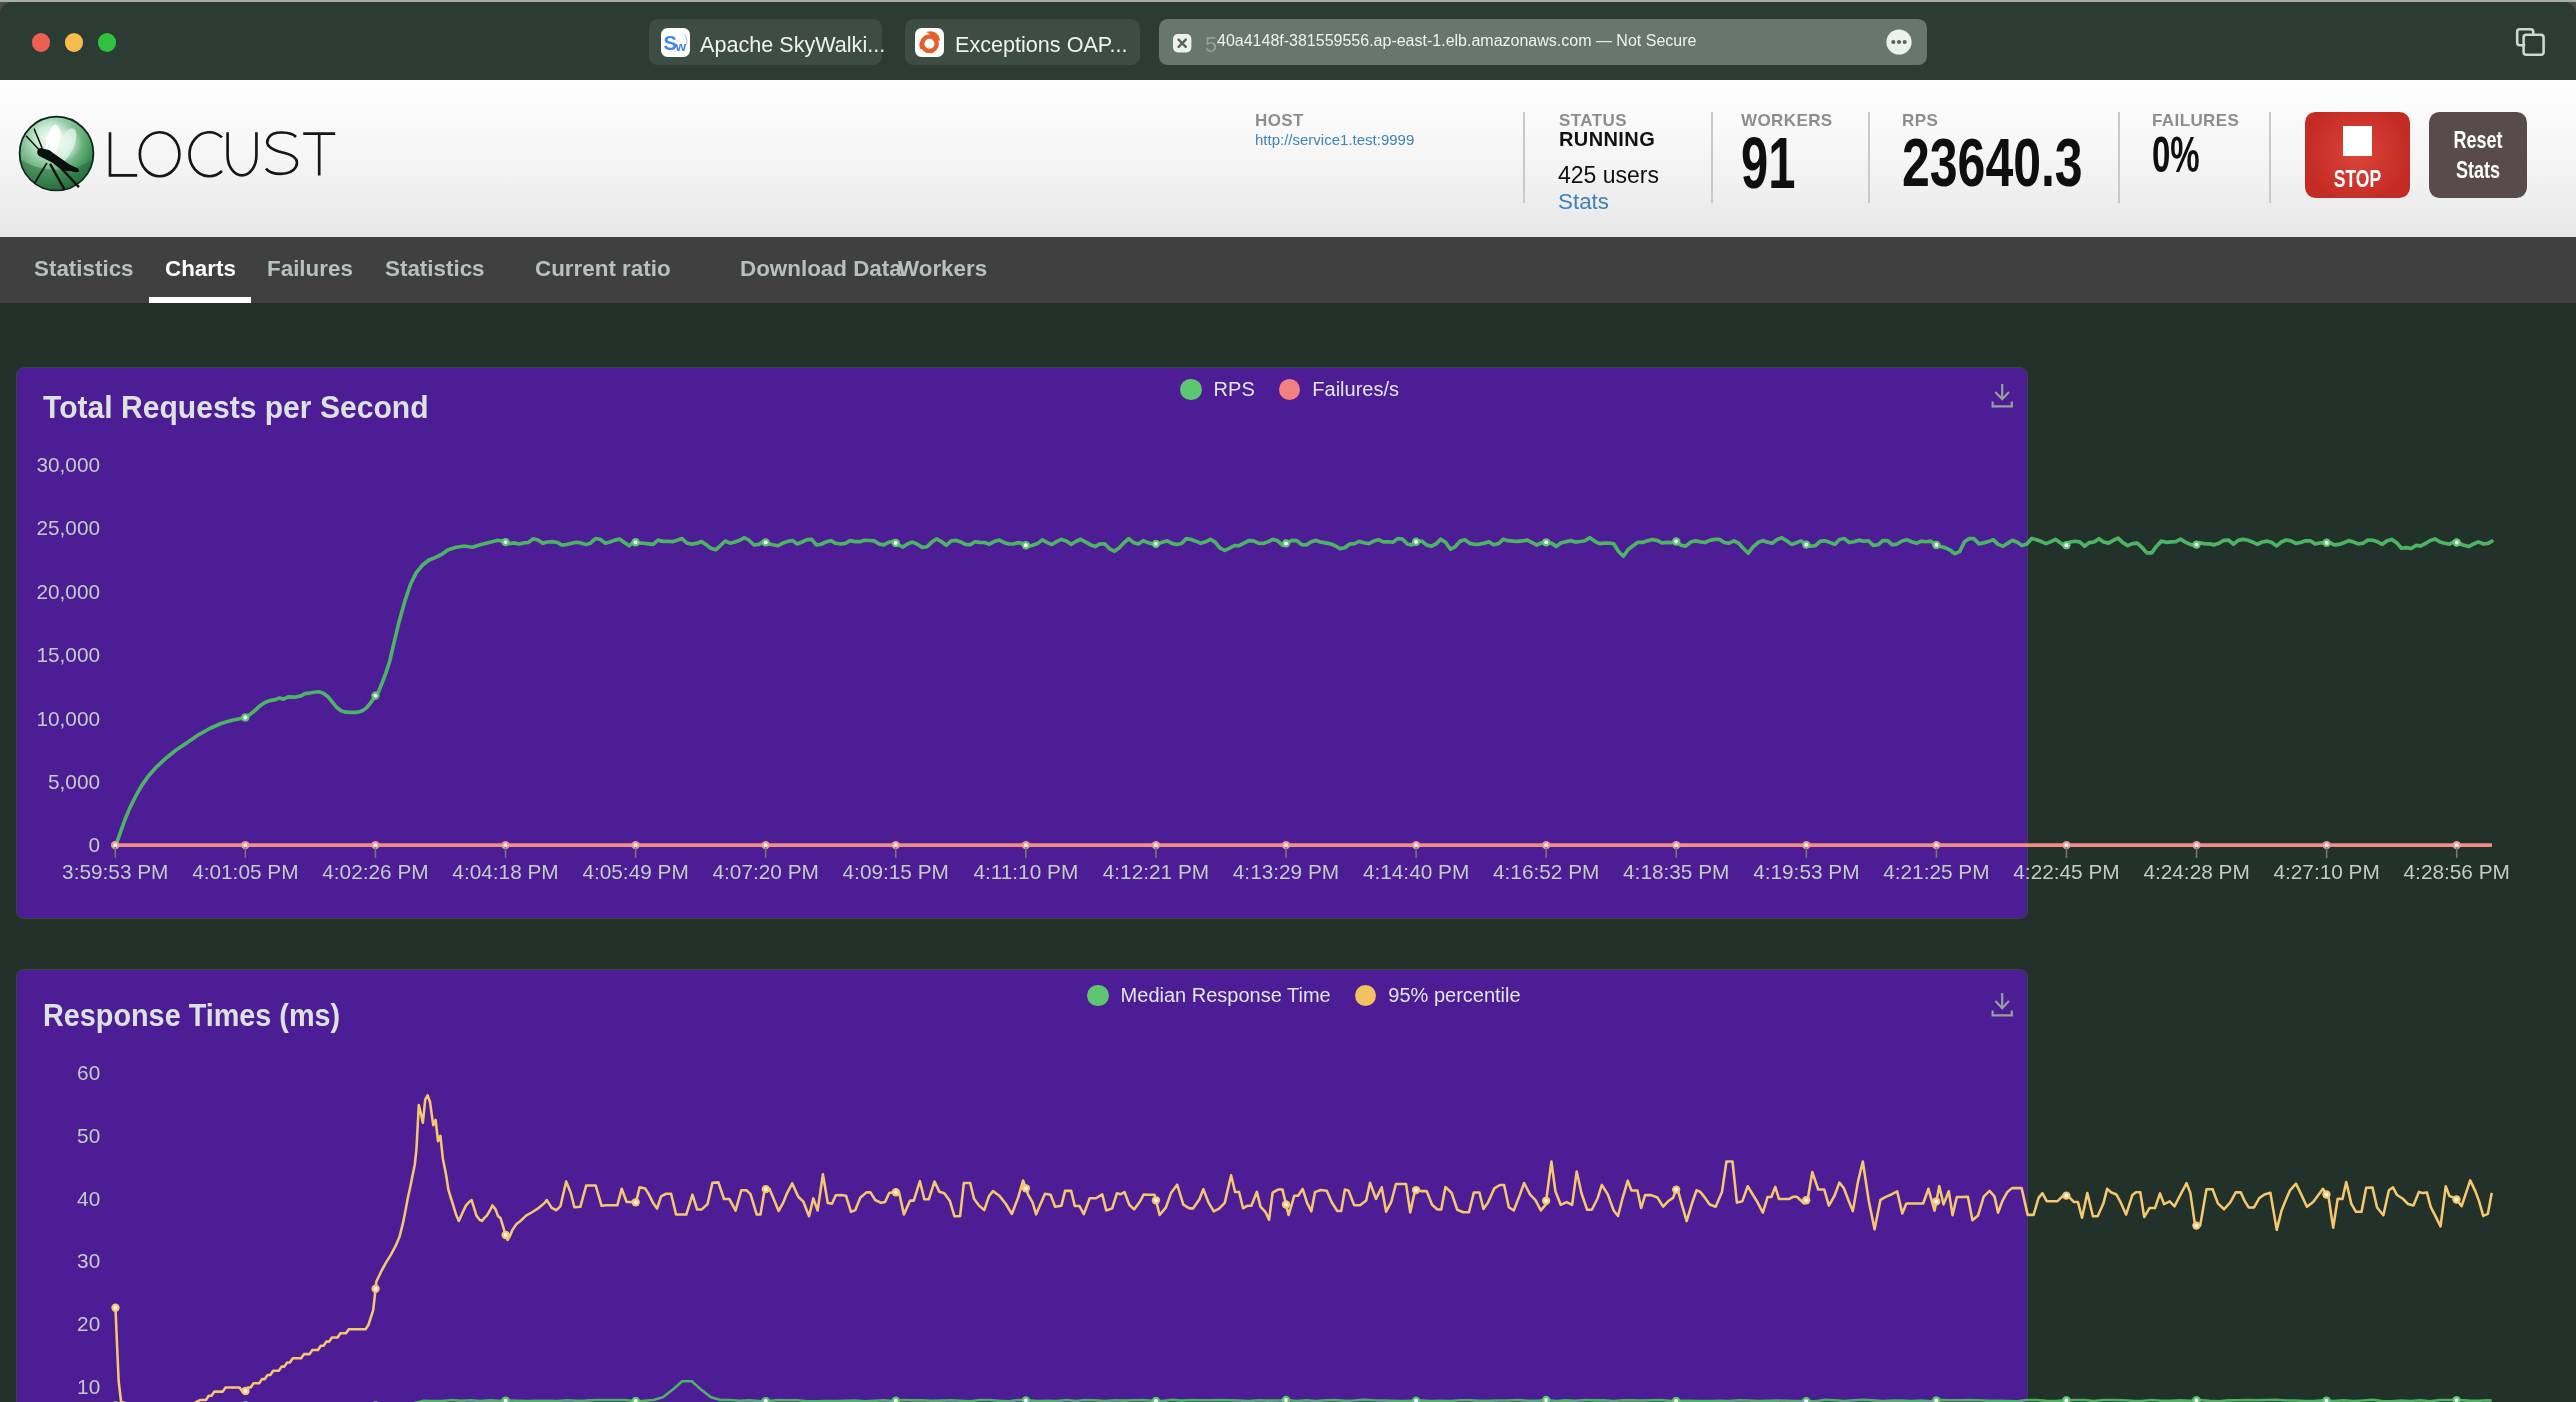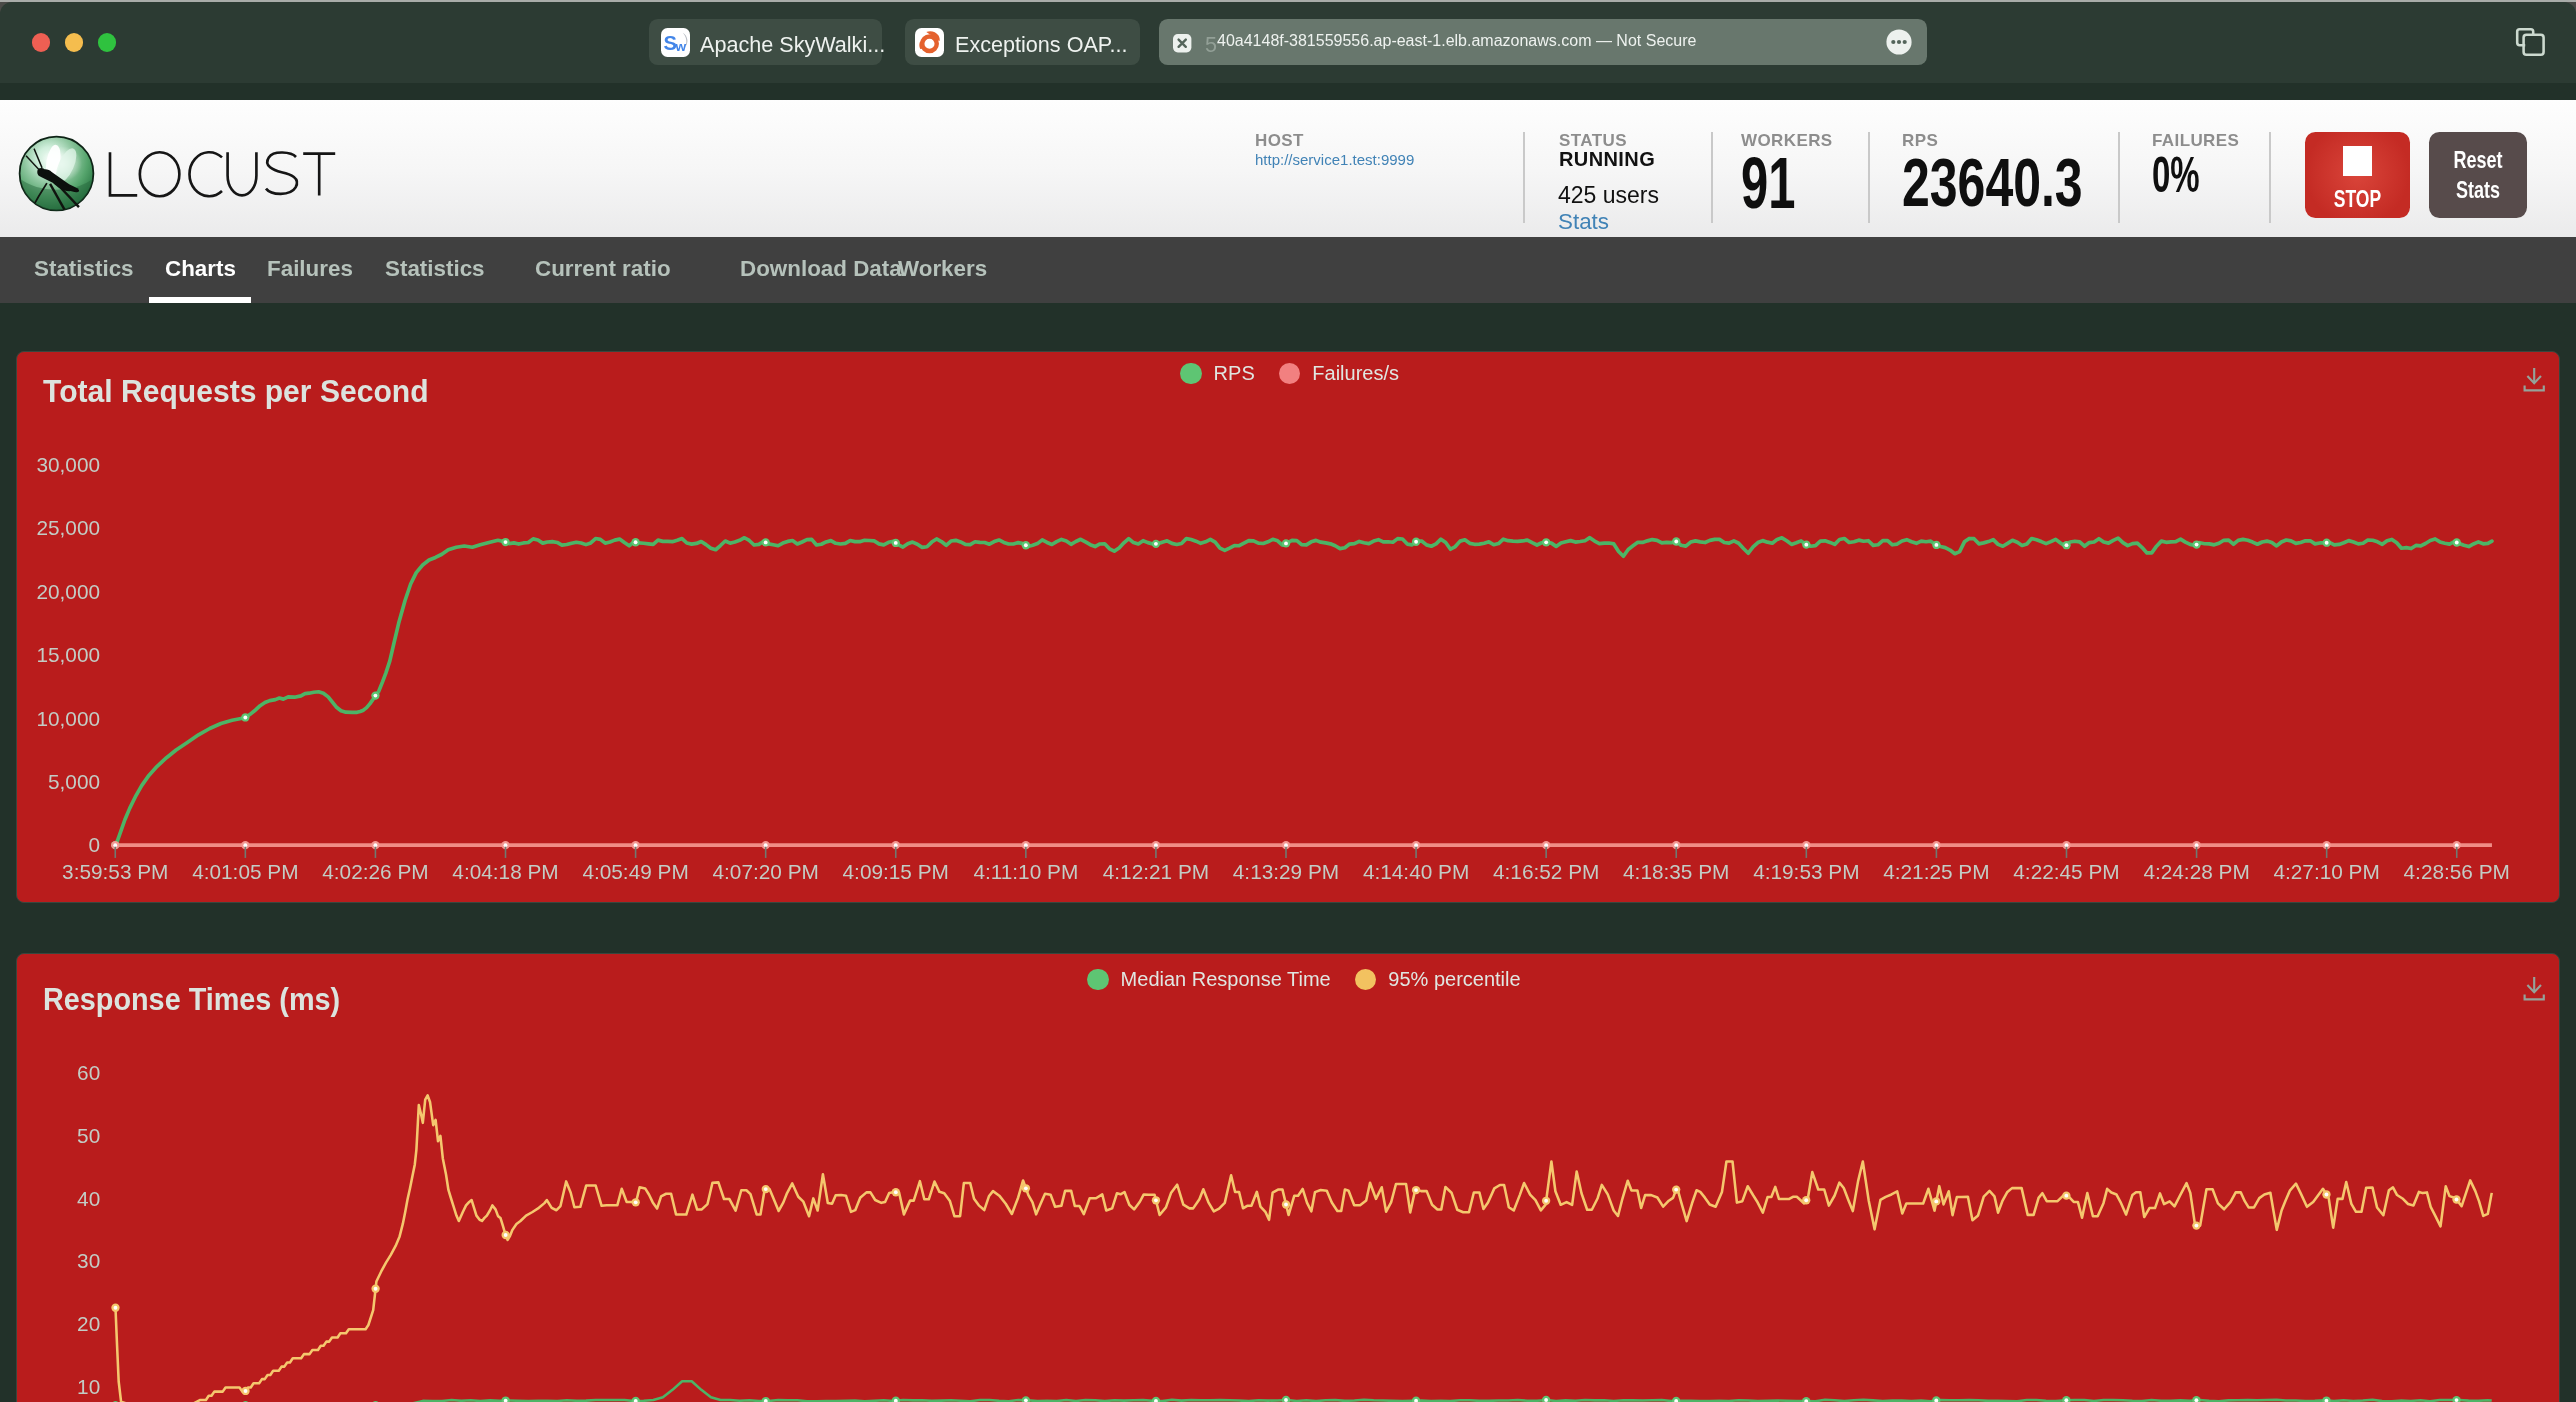--- a/index.html
+++ b/index.html
@@ -5,29 +5,29 @@
 .abs { position:absolute; }
 
 #chromewrap { position:absolute; left:0; top:0; width:2576px; height:83px; background:#4a4a47; }
 #topstrip { position:absolute; left:0; top:0; width:2576px; height:2.4px; background:#a9aca9; z-index:3; }
 #chrome { position:absolute; left:0; top:2.4px; width:2576px; height:81px; background:#2c3b33; border-radius:12px 12px 0 0; }
 .tab { position:absolute; top:17px; height:46px; border-radius:8.8px; background:#3e4d44; color:#eef2ef; font-size:21.6px; }
 .tab .lbl { position:absolute; top:13px; white-space:nowrap; }
 #atab { background:#68776d; }
 .light { position:absolute; top:31px; width:18.4px; height:18.4px; border-radius:50%; }
 
-#header { position:absolute; left:0; top:100px; width:2576px; height:158px; background:linear-gradient(180deg,#fefefe 0%,#f6f6f6 45%,#e7e7e8 100%); }
+#header { position:absolute; left:0; top:80px; width:2576px; height:158px; background:linear-gradient(180deg,#fefefe 0%,#f6f6f6 45%,#e7e7e8 100%); }
 .hlabel { position:absolute; font-size:17px; font-weight:bold; color:#8d8d8d; letter-spacing:0.4px; white-space:nowrap; }
 .hdiv { position:absolute; top:32px; width:1.6px; height:91px; background:#c9c9c9; }
 .bigval { position:absolute; font-weight:bold; color:#0f0f0f; transform-origin:left top; white-space:nowrap; }
 
 #nav { position:absolute; left:0; top:237px; width:2576px; height:66px; background:#404040; }
 #nav span { position:absolute; top:19px; font-size:22.4px; font-weight:bold; color:#b6c2bb; white-space:nowrap; }
 
-.panel { position:absolute; left:16px; width:2544px; background:#b91c1c; border:0.8px solid #39463e; border-radius:8px; }
+.panel { position:absolute; left:16px; width:2012px; background:#4c1d95; border:0.8px solid #39463e; border-radius:8px;margin-top:16px; }
 .ctitle { position:absolute; left:26px; font-size:32px; font-weight:bold; color:#dce3de; transform-origin:left top; white-space:nowrap; }
 .legend { position:absolute; font-size:20px; color:#e0e6e1; white-space:nowrap; }
 .ldot { display:inline-block; width:21.6px; height:21.6px; border-radius:50%; vertical-align:-4px; margin-right:12px; }
 svg text { font-family:"Liberation Sans",sans-serif; }
 </style></head><body>
 
 <div id="chromewrap"></div>
 <div id="topstrip"></div>
 <div id="chrome">
   <div class="light" style="left:32px;background:#ee5f53"></div>

